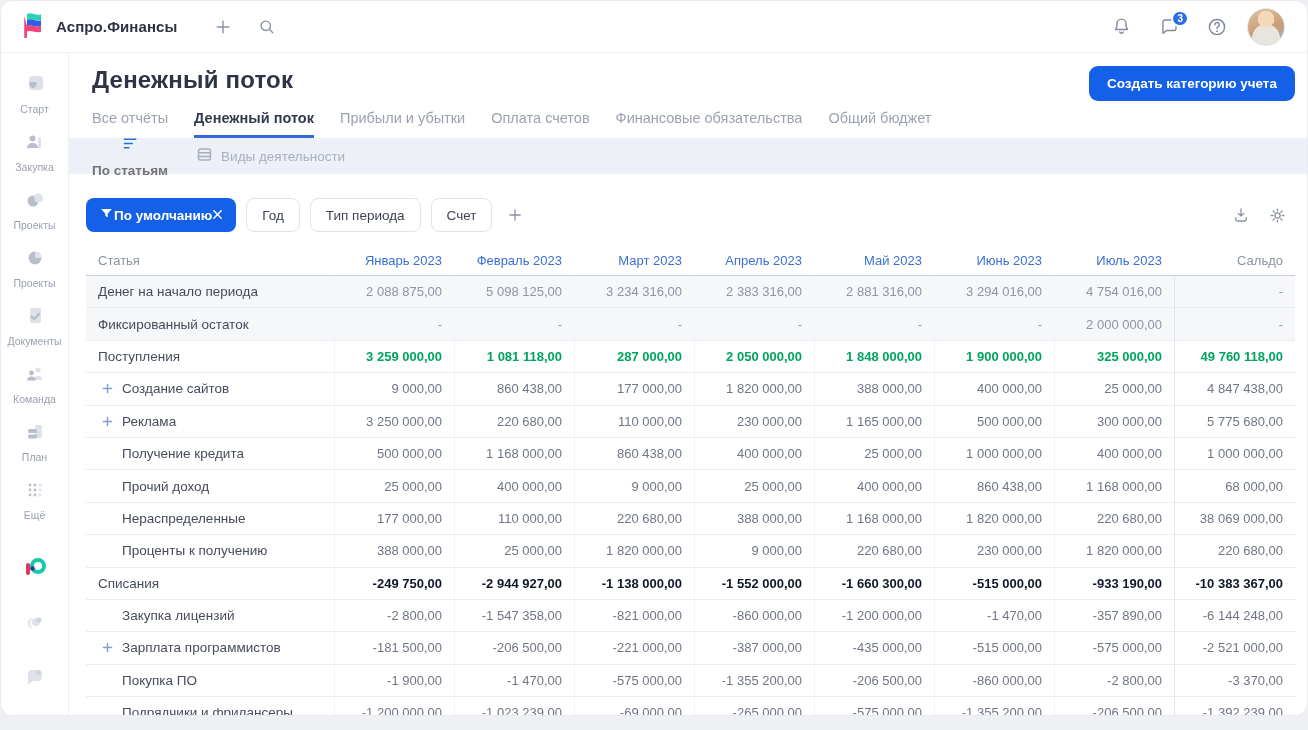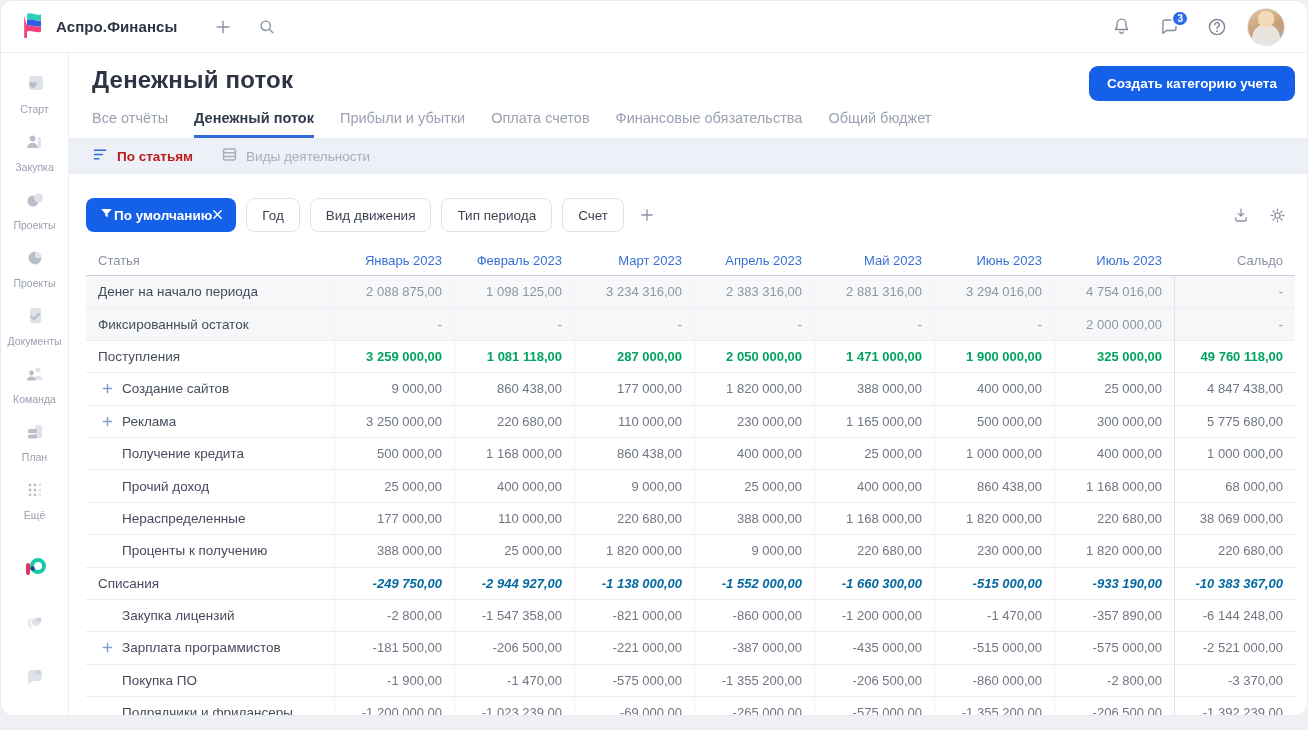--- a/index.html
+++ b/index.html
@@ -31,21 +31,21 @@
   .page-header { padding:13px 12px 0 23px; }
   .title-row { display:flex; align-items:flex-start; justify-content:space-between; }
   .page-title { font-size:24px; font-weight:700; color:#2e3443; letter-spacing:.2px; }
   .create-btn { background:#1560e8; color:#fff; border:none; border-radius:9px; font-family:inherit; font-size:13.5px; font-weight:600; padding:10px 18px; cursor:pointer; }
   .tabs { display:flex; gap:26px; margin-top:9px; }
   .tab { font-size:14.5px; color:#9aa1b0; padding-bottom:9px; cursor:pointer; border-bottom:3px solid transparent; }
   .tab.active { color:#323b4d; font-weight:600; border-bottom-color:#2f6bd8; }
 
   .subtab-bar { background:#edf1f7; height:36px; display:flex; align-items:center; gap:28px; padding:0 23px; }
   .subtab { display:flex; align-items:center; gap:8px; font-size:13.5px; cursor:pointer; color:#a8afbd; font-weight:500; }
-  .subtab.active { color:#b91c1c; font-weight:600; }
+  .subtab.active { color:#737373; font-weight:600;flex-direction:column; }
 
   .content { flex:1; overflow:hidden; padding:24px 12px 0 17px; }
 
   
   .filter-row { display:flex; align-items:center; }
   .chip-active { display:flex; align-items:center; background:#1560e8; color:#fff; border-radius:8px; height:34px; padding:0 13px; font-size:13.5px; font-weight:600; cursor:pointer; }
   .chip { display:flex; align-items:center; background:#fff; border:1px solid #dfe3ea; color:#3c4453; border-radius:8px; height:34px; padding:0 15px; font-size:13.5px; margin-left:10px; cursor:pointer; }
   .chip-plus { margin-left:14px; cursor:pointer; display:flex; align-items:center; }
   .filter-right { margin-left:auto; display:flex; align-items:center; gap:18px; padding-right:8px; }
   .filter-right .tool { cursor:pointer; display:flex; }
@@ -60,21 +60,21 @@
   .tr { display:flex; height:32.4px; align-items:center; border-bottom:1px solid #e9ecf1; background:#fff; }
   .tr-gray { background:#f6f7f9; }
   .td-label { flex:1; display:flex; align-items:center; color:#454c5c; font-size:13.5px; padding-left:12px; cursor:pointer; }
   .td-label.lvl1 { padding-left:36px; }
   .td-label.lvl1.has-plus { padding-left:16px; }
   .plus-btn { width:12px; margin-right:8px; display:flex; align-items:center; cursor:pointer; flex:none; }
   .td-num { width:120px; text-align:right; padding-right:12px; color:#6f7684; border-left:1px solid #f1f3f7; align-self:stretch; display:flex; align-items:center; justify-content:flex-end; cursor:pointer; }
   .td-saldo { width:121px; border-left:1px solid #dfe4ec; }
   .v-muted { color:#8e96a5; }
   .v-income { color:#00a45f; font-weight:700; }
-  .v-expense { color:#0369a1; font-weight:700;font-style:italic; }
+  .v-expense { color:#0f172a; font-weight:700; }
 </style>
 </head>
 <body>
 
 <div class="app">
 
   <div class="topbar">
     <div class="brand">
       <span>
         <svg width="24" height="26" viewBox="0 0 24 26">
@@ -249,21 +249,20 @@
         <div class="chip-active">
           <span><svg width="15" height="15" viewBox="0 0 20 20">
                 <path d="M3 4h14l-5.4 6.2v5L8.4 13v-2.8L3 4z" fill="#fff"></path>
               </svg></span>
           <span>По умолчанию</span>
           <span><svg width="11" height="11" viewBox="0 0 12 12">
                 <path d="M2 2l8 8M10 2l-8 8" stroke="#fff" stroke-width="1.6" stroke-linecap="round"></path>
               </svg></span>
         </div>
         <div class="chip">Год</div>
-        <div class="chip">Вид движения</div>
         <div class="chip">Тип периода</div>
         <div class="chip">Счет</div>
         <div class="chip-plus">
           <svg width="18" height="18" viewBox="0 0 24 24">
               <path d="M12 5v14M5 12h14" stroke="#8a93a4" stroke-width="1.7" stroke-linecap="round" fill="none"></path>
             </svg>
         </div>
         <div class="filter-right">
           <span class="tool">
               <svg width="18" height="18" viewBox="0 0 24 24" fill="none">
@@ -291,21 +290,21 @@
             <div class="th th-month">Июнь 2023</div>
             <div class="th th-month">Июль 2023</div>
             <div class="th th-last">Сальдо</div>
           </div>
         <div>
             <div class="tr tr-gray">
               <div class="td-label">
                 <span>Денег на начало периода</span>
               </div>
               <div class="td-num v-muted">2 088 875,00</div>
-              <div class="td-num v-muted">1 098 125,00</div>
+              <div class="td-num v-muted">5 098 125,00</div>
               <div class="td-num v-muted">3 234 316,00</div>
               <div class="td-num v-muted">2 383 316,00</div>
               <div class="td-num v-muted">2 881 316,00</div>
               <div class="td-num v-muted">3 294 016,00</div>
               <div class="td-num v-muted">4 754 016,00</div>
               <div class="td-num td-saldo v-muted">-</div>
             </div>
             <div class="tr tr-gray">
               <div class="td-label">
                 <span>Фиксированный остаток</span>
@@ -320,21 +319,21 @@
               <div class="td-num td-saldo v-muted">-</div>
             </div>
             <div class="tr">
               <div class="td-label">
                 <span>Поступления</span>
               </div>
               <div class="td-num v-income">3 259 000,00</div>
               <div class="td-num v-income">1 081 118,00</div>
               <div class="td-num v-income">287 000,00</div>
               <div class="td-num v-income">2 050 000,00</div>
-              <div class="td-num v-income">1 471 000,00</div>
+              <div class="td-num v-income">1 848 000,00</div>
               <div class="td-num v-income">1 900 000,00</div>
               <div class="td-num v-income">325 000,00</div>
               <div class="td-num td-saldo v-income">49 760 118,00</div>
             </div>
             <div class="tr">
               <div class="td-label lvl1 has-plus">
                 <span class="plus-btn">
                   <svg width="11" height="11" viewBox="0 0 12 12">
                     <path d="M6 1.5v9M1.5 6h9" stroke="#7ea0d0" stroke-width="1.6" stroke-linecap="round" fill="none"></path>
                   </svg>

